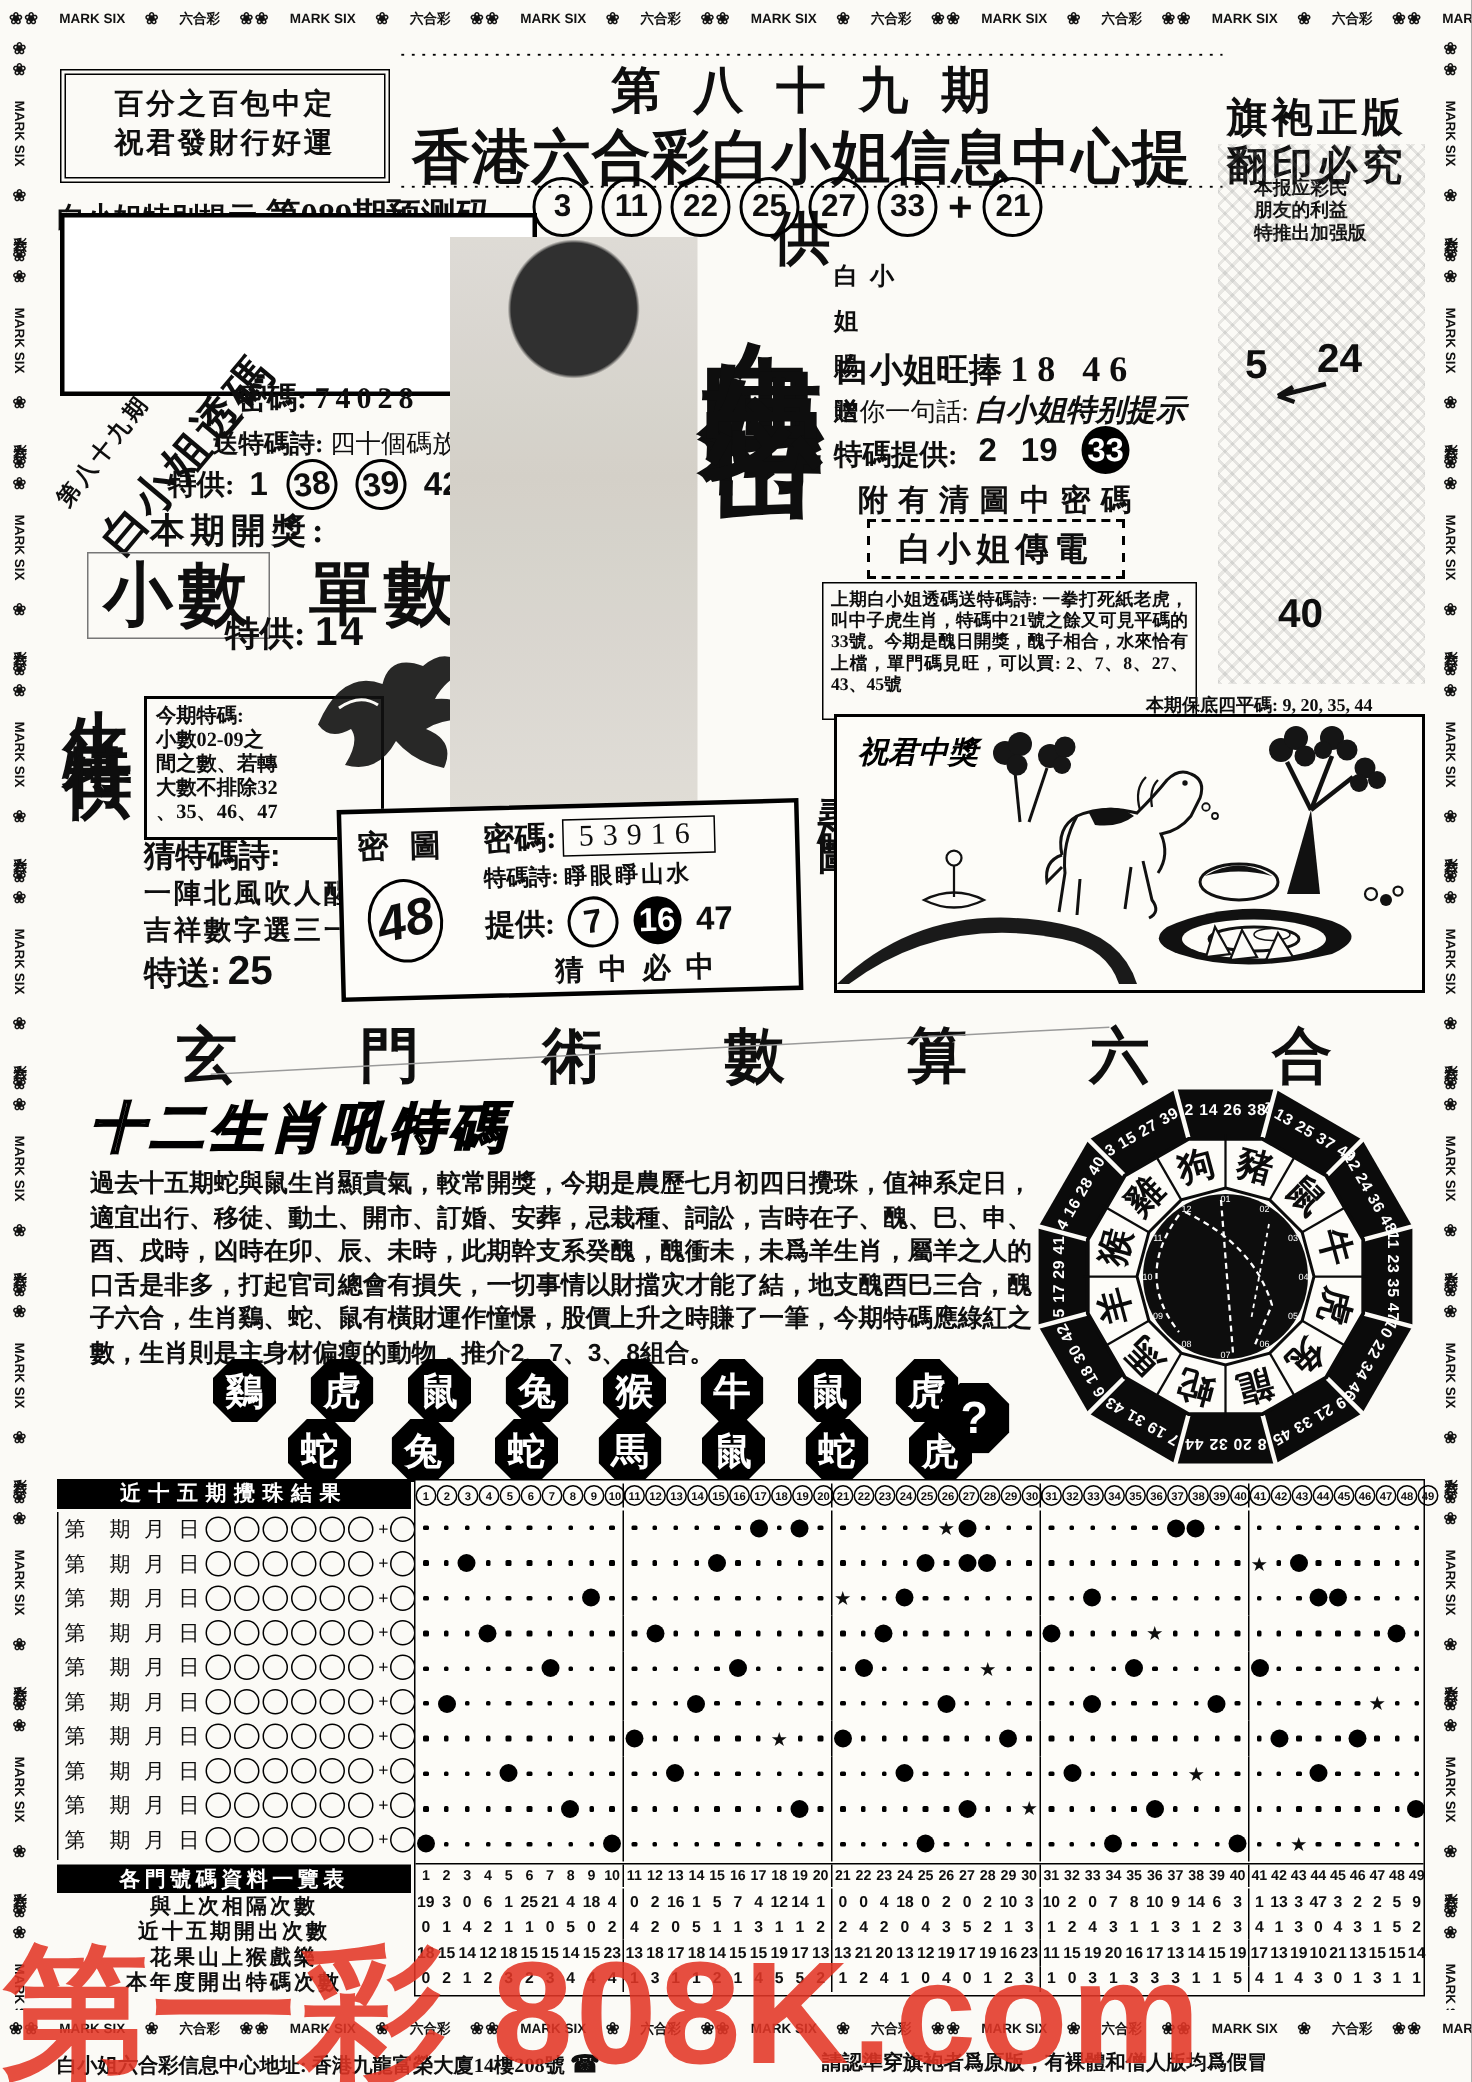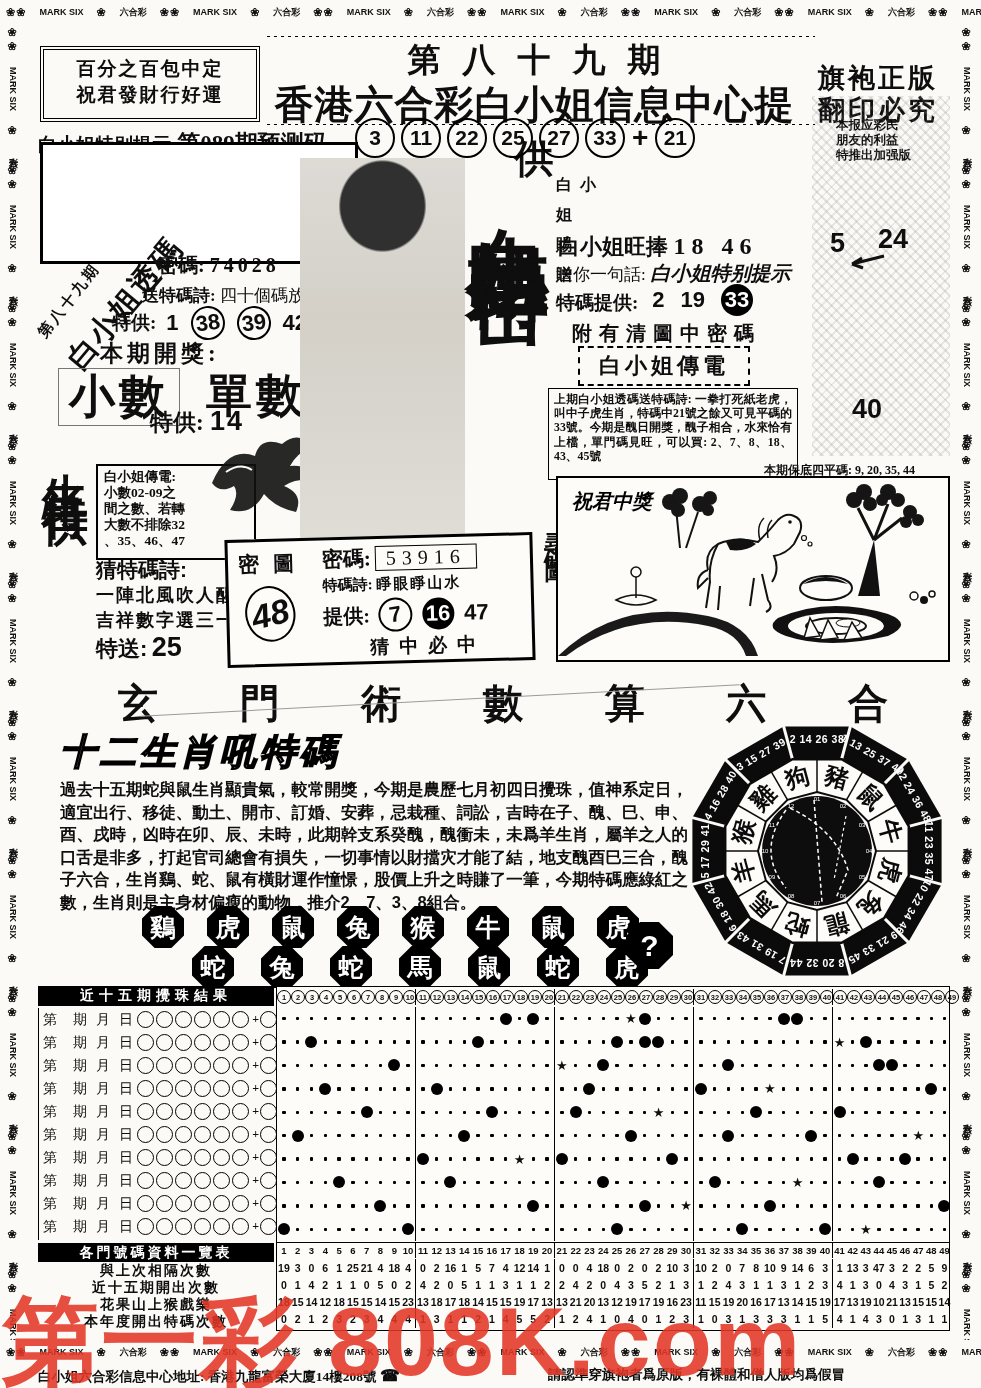--- a/index.html
+++ b/index.html
@@ -268,21 +268,21 @@
     </div>
   </div>
   <div class="abs" style="left:110px;top:406px;font-size:23px;margin-left:40px;">
     <span class="serif b">特供:</span>
     <span style="font-size:27px;font-weight:bold;letter-spacing:2px;">14</span>
   </div>
 
   <div class="abs vert serif" style="left:34px;top:436px;height:230px;font-size:46px;font-weight:900;letter-spacing:10px;">生肖特供</div>
 
   <div class="abs" id="note-box" style="left:96px;top:464px;width:144px;height:86px;border:2px solid #000;padding:3px 6px;font-size:13.5px;line-height:16px;font-weight:bold;font-family:'Liberation Serif',serif;">
-      <div>白小姐傳電:</div>
+      <div>今期特碼:</div>
       <div>小數02-09之</div>
       <div>間之數、若轉</div>
       <div>大數不排除32</div>
       <div>、35、46、47</div>
     </div>
 
   <div class="abs xb" style="left:96px;top:556px;font-size:21px;">猜特碼詩:</div>
   <div class="abs serif b" style="left:96px;top:583px;font-size:18px;letter-spacing:2px;">一陣北風吹人醒</div>
   <div class="abs serif b" style="left:96px;top:608px;font-size:18px;letter-spacing:2px;">吉祥數字選三一</div>
   <div class="abs" style="left:96px;top:632px;">
@@ -345,21 +345,21 @@
         <span>2</span>
         <span>19</span>
         <span class="solidmark">33</span>
       </span>
   </div>
   <div class="abs serif b" style="left:572px;top:320px;font-size:20px;letter-spacing:7px;">附有清圖中密碼</div>
   <div class="abs" style="left:578px;top:346px;width:168px;height:36px;border:2.5px dashed #000;display:flex;align-items:center;justify-content:center;">
     <span class="serif xb" style="font-size:22px;letter-spacing:4px;">白小姐傳電</span>
   </div>
   <div class="abs" style="left:548px;top:388px;width:238px;height:84px;border:1.5px solid #000;padding:3px 5px;">
-    <div class="serif b" style="font-size:11.8px;line-height:14.2px;text-align:justify;">上期白小姐透碼送特碼詩: 一拳打死紙老虎，叫中子虎生肖，特碼中21號之餘又可見平碼的33號。今期是醜日開獎，醜子相合，水來恰有上檔，單門碼見旺，可以買: 2、7、8、18、43、45號</div>
+    <div class="serif b" style="font-size:11.8px;line-height:14.2px;text-align:justify;">上期白小姐透碼送特碼詩: 一拳打死紙老虎，叫中子虎生肖，特碼中21號之餘又可見平碼的33號。今期是醜日開獎，醜子相合，水來恰有上檔，單門碼見旺，可以買: 2、7、8、27、43、45號</div>
     <div class="serif b" style="font-size:20px;letter-spacing:5px;text-align:center;margin-top:19px;">敬請彩民留意!</div>
   </div>
   <div class="abs serif b" style="left:764px;top:462px;font-size:12px;">本期保底四平碼: 9, 20, 35, 44</div>
 
   <div class="abs" style="left:556px;top:476px;width:390px;height:182px;border:2px solid #000;background:#fdfcf8;">
     <svg width="386" height="178" viewBox="0 0 386 178">
       <text x="14" y="30" font-size="20" font-style="italic" font-weight="bold" font-family="Liberation Serif,serif" id="zhu-text">祝君中獎</text>
 
       <path d="M0 178 Q60 120 150 138 Q190 146 200 178 Z" fill="#1a1a1a"></path>
       <path d="M8 178 Q70 132 150 148 Q180 154 188 178 Z" fill="#fdfcf8"></path>

